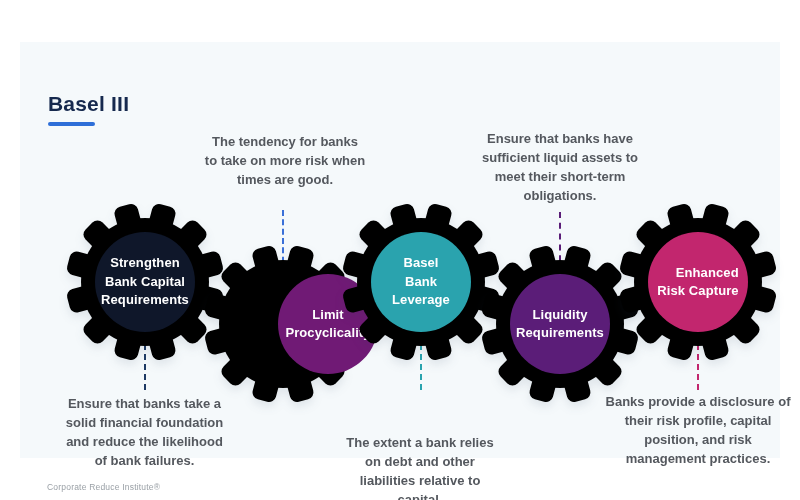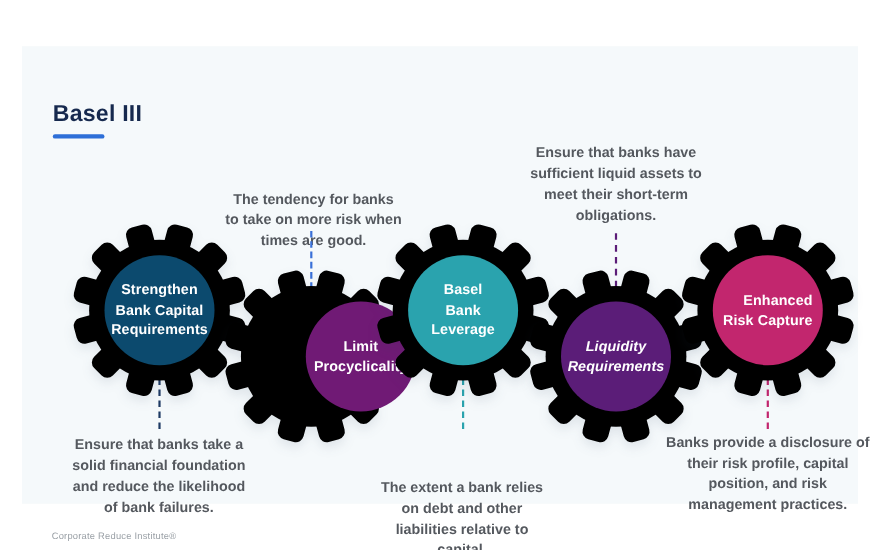--- a/index.html
+++ b/index.html
@@ -17,21 +17,21 @@
     font-size:21px; font-weight:bold; color:#16294e; letter-spacing:0.2px;
   }
   .title-underline {
     position:absolute; left:28px; top:80px; width:47px; height:4px;
     background:#2e6fd8; border-radius:2px;
   }
   .gear-group { position:absolute; width:160px; height:160px; }
   .g1 { left:45px;  top:160px; }
   .g2 { left:183px; top:202px; }
   .g3 { left:321px; top:160px; }
-  .g4 { left:460px; top:202px;font-style:italic; }
+  .g4 { left:460px; top:202px; }
   .g5 { left:598px; top:160px; }
   .gear-svg {
     position:absolute; left:0; top:0; width:160px; height:160px;
     filter:drop-shadow(0 5px 5px rgba(40,60,90,0.10));
   }
   .hub {
     position:absolute; left:30px; top:30px; width:100px; height:100px;
     border-radius:50%; display:flex; align-items:center; justify-content:center;
     text-align:center; color:#ffffff; font-weight:bold; font-size:13px;
     line-height:18.5px; white-space:pre-line; letter-spacing:0.1px;
@@ -42,21 +42,21 @@
   .line1 { left:124px; top:292px; height:56px; }
   .line2 { left:262px; top:168px; height:62px; }
   .line3 { left:400px; top:292px; height:56px; }
   .line4 { left:539px; top:170px; height:60px; }
   .line5 { left:677px; top:292px; height:56px; }
   .desc {
     position:absolute; text-align:center; color:#54585e;
     font-size:13px; font-weight:bold; line-height:19px; white-space:pre-line;
   }
   .desc1 { left:22px;  top:352px; width:205px; }
-  .desc2 { left:165px; top:90px;  width:200px;margin-top:39px; }
+  .desc2 { left:165px; top:90px;  width:200px; }
   .desc3 { left:300px; top:355px; width:200px;margin-top:36px; }
   .desc4 { left:435px; top:87px;  width:210px; }
   .desc5 { left:563px; top:350px; width:230px; }
   .footer {
     position:absolute; left:27px; top:440px;
     font-size:8.5px; color:#9aa0a6; letter-spacing:0.2px;
   }
 </style>
 </head>
 <body>
@@ -111,21 +111,21 @@
   <div class="dash-line line1" style="border-left-color: rgb(30, 58, 100);"></div>
   <div class="dash-line line2" style="border-left-color: rgb(58, 112, 216);"></div>
   <div class="dash-line line3" style="border-left-color: rgb(42, 163, 174);"></div>
   <div class="dash-line line4" style="border-left-color: rgb(91, 29, 120);"></div>
   <div class="dash-line line5" style="border-left-color: rgb(194, 38, 110);"></div>
 
   <div class="gear-group g1">
     <svg class="gear-svg" viewBox="-100 -100 200 200">
         <use href="#gear-shape"></use>
       </svg>
-    <div class="hub" style="background-color: #0c4a6e;">Strengthen
+    <div class="hub" style="background-color: #0f172a;">Strengthen
 Bank Capital
 Requirements</div>
   </div>
 
   <div class="gear-group g2">
     <svg class="gear-svg" viewBox="-100 -100 200 200">
         <use href="#gear-shape"></use>
       </svg>
     <div class="hub" style="background-color: #701a75; margin-left: 45px;">Limit
 Procyclicality</div>

